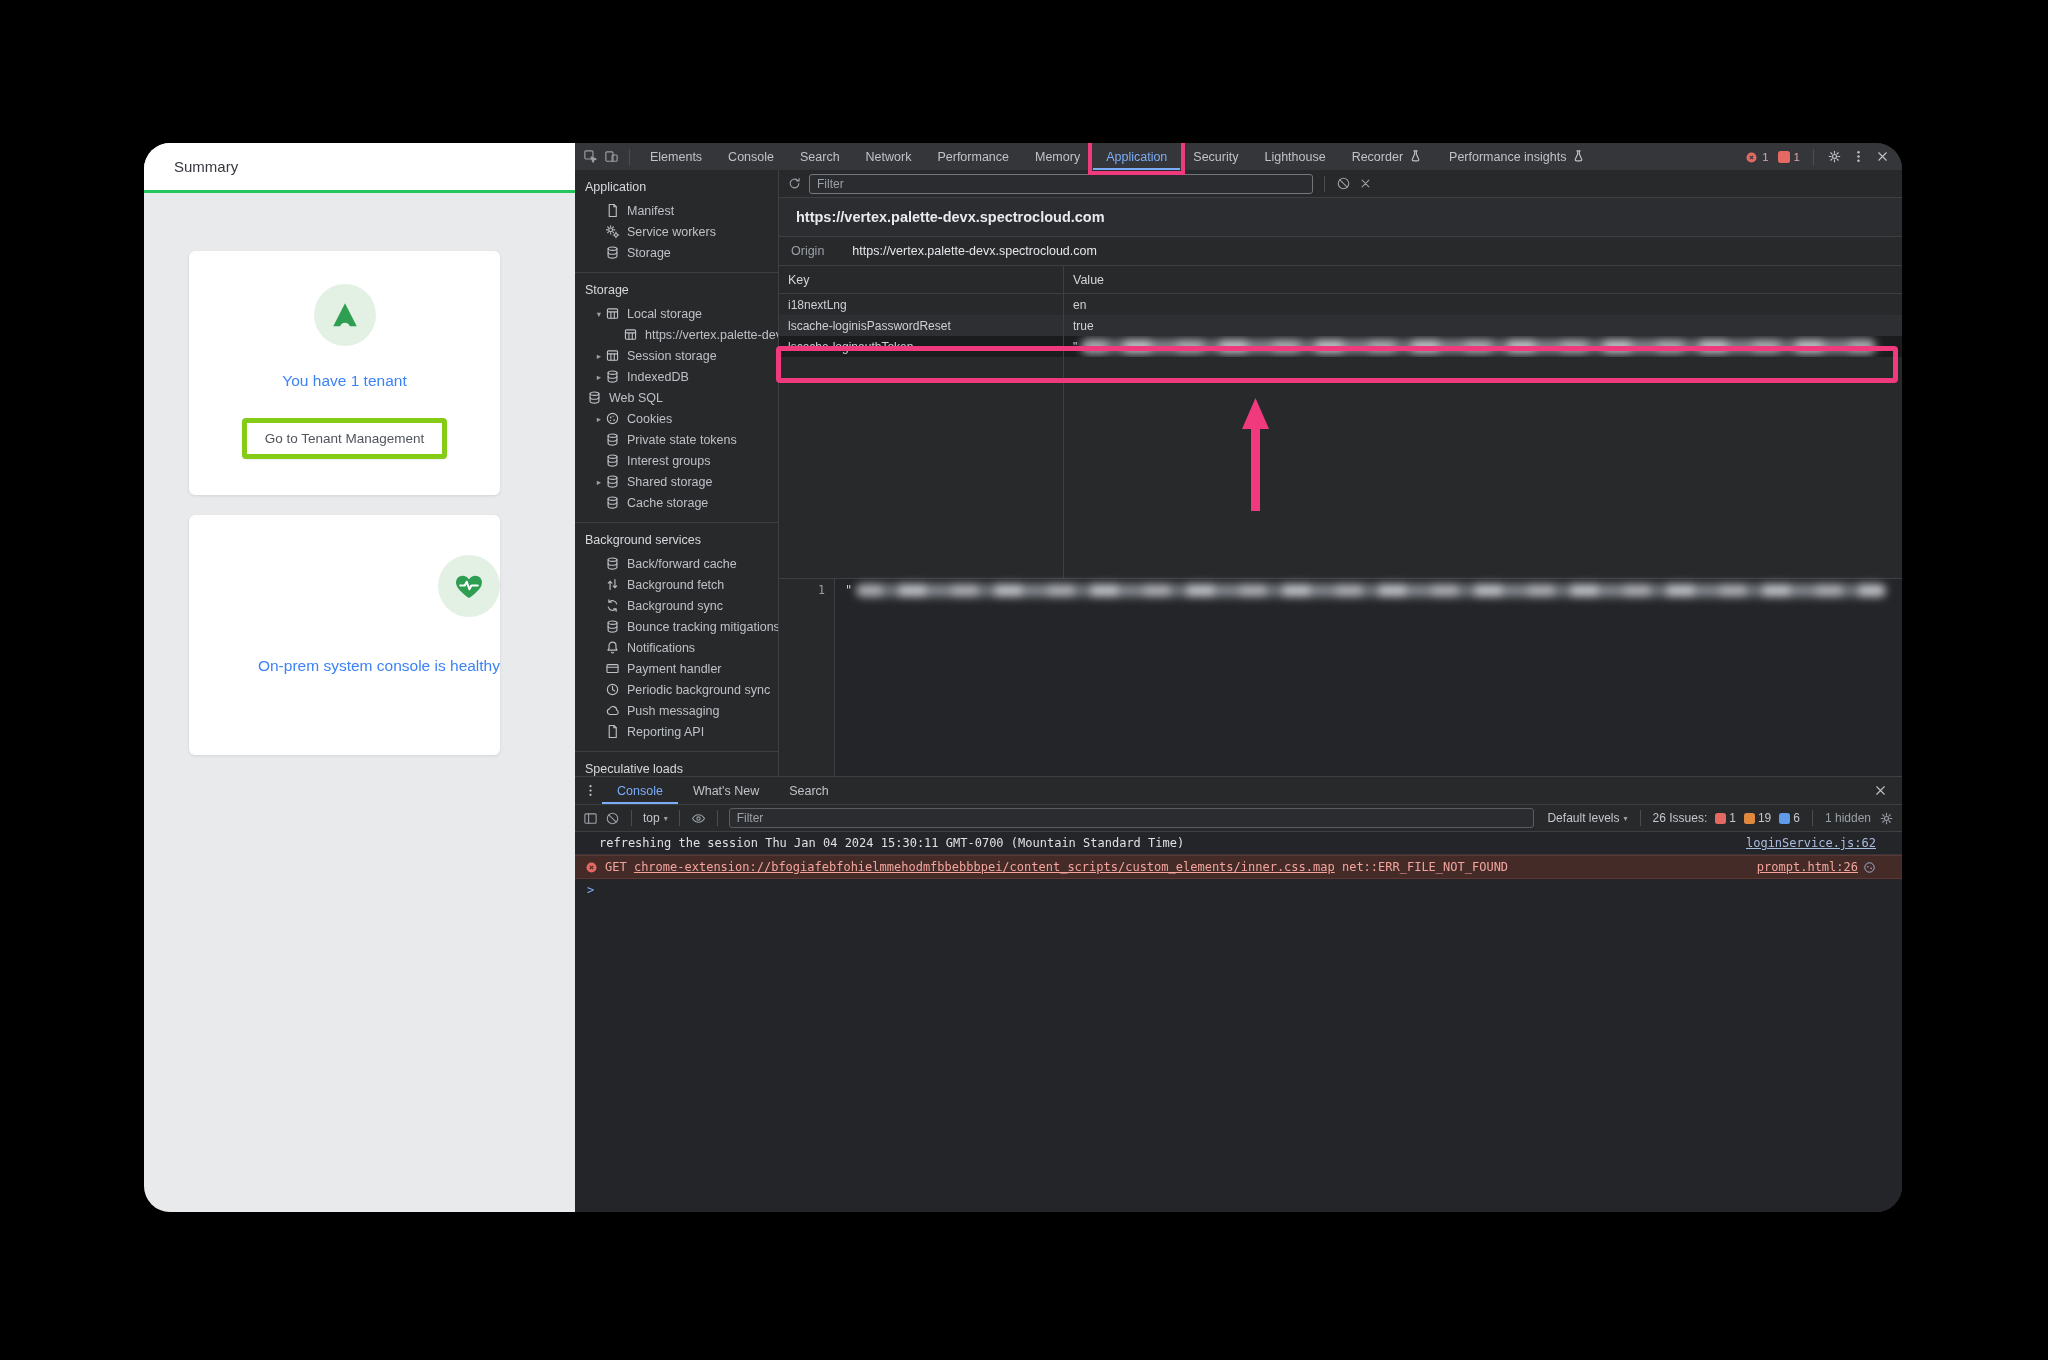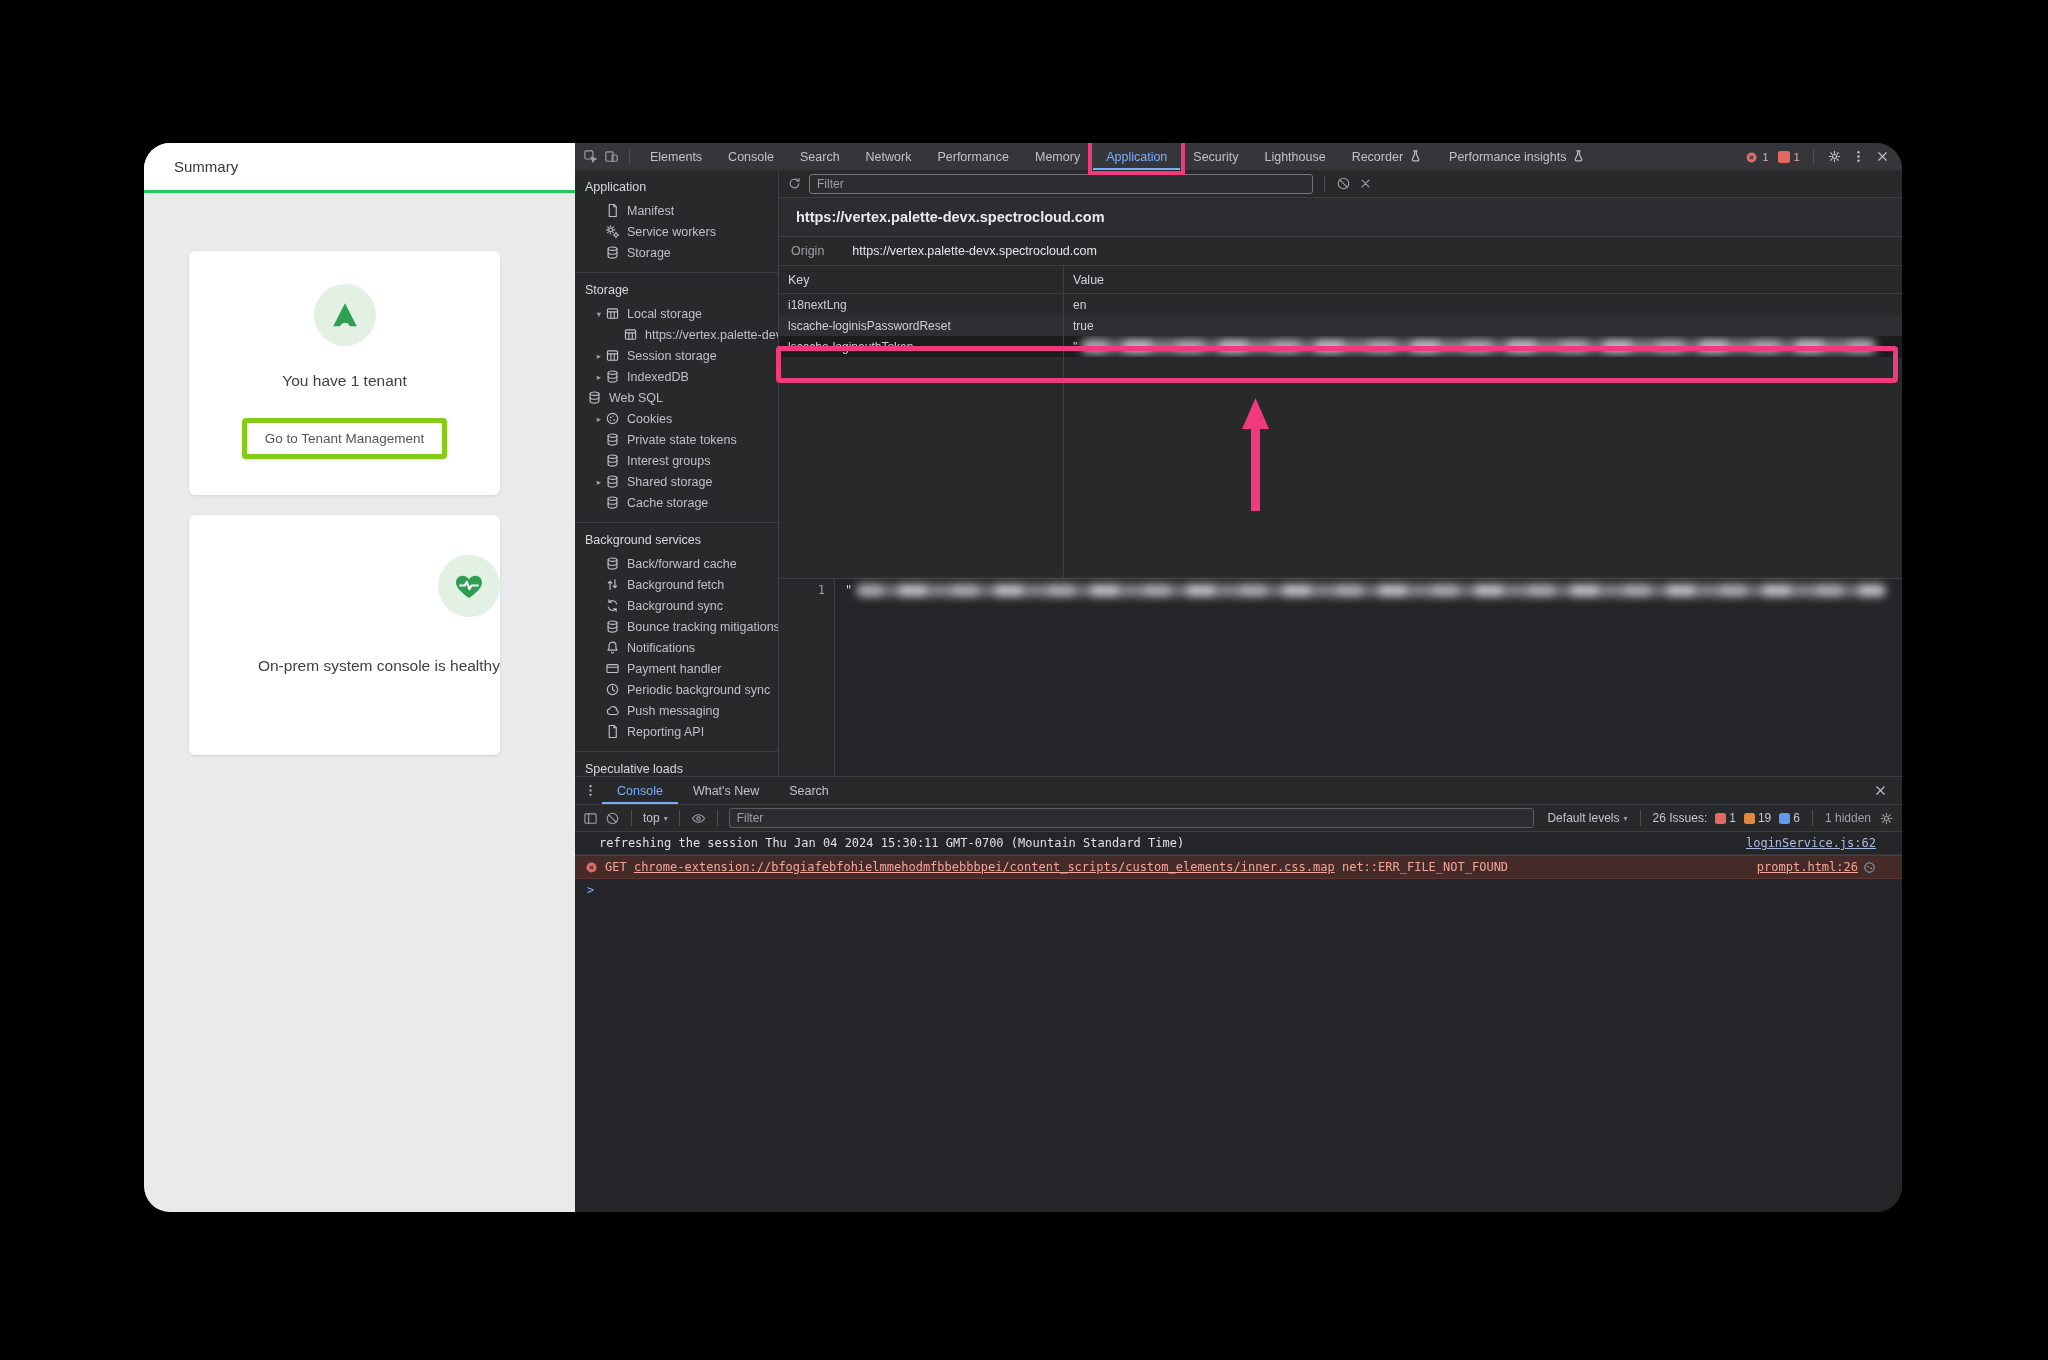--- a/index.html
+++ b/index.html
@@ -12,21 +12,21 @@
   .page{width:431px;min-width:431px;background:#e9eaec;display:flex;flex-direction:column;}
   .page-header{height:47px;background:#fff;border-bottom:3px solid #22c55e;display:flex;align-items:center;
                padding-left:30px;font-size:15px;color:#35383e;}
   .page-body{padding:58px 0 0 45px;}
   .card{width:311px;background:#fff;border-radius:6px;box-shadow:0 1px 3px rgba(60,64,67,.12);
         display:flex;flex-direction:column;align-items:center;box-sizing:border-box;}
   .card.tenant{height:244px;margin-bottom:20px;padding-top:33px;}
   .card.health{height:240px;padding-top:40px;align-items:flex-end;}
   .badge-circle{width:62px;height:62px;border-radius:50%;background:#e2f1e4;display:flex;
                 align-items:center;justify-content:center;}
-  .card-text{margin-top:26px;font-size:15.5px;color:#404040;}
+  .card-text{margin-top:26px;font-size:15.5px;color:#3b82f6;}
   .card.health .card-text{margin-top:40px;}
   .tenant-btn{margin-top:28px;padding:8px 18px;font-size:13.5px;color:#50545c;background:#fff;
               border:5px solid #84cc16;border-radius:4px;box-shadow:0 1px 2px rgba(0,0,0,.08);
               font-family:inherit;cursor:pointer;}
 
   
   .devtools{flex:1;display:flex;flex-direction:column;background:#28292b;color:#bdc1c6;min-width:0;}
   .ic{width:15px;height:15px;flex:none;stroke:currentColor;fill:none;stroke-width:1.2;stroke-linecap:round;stroke-linejoin:round;}
   .dt-tabbar{height:27px;background:#35363a;display:flex;align-items:center;font-size:12.5px;color:#bfc2c8;flex:none;}
   .tb-icons{display:flex;align-items:center;padding:0 3px 0 8px;gap:6px;color:#9aa0a6;}

